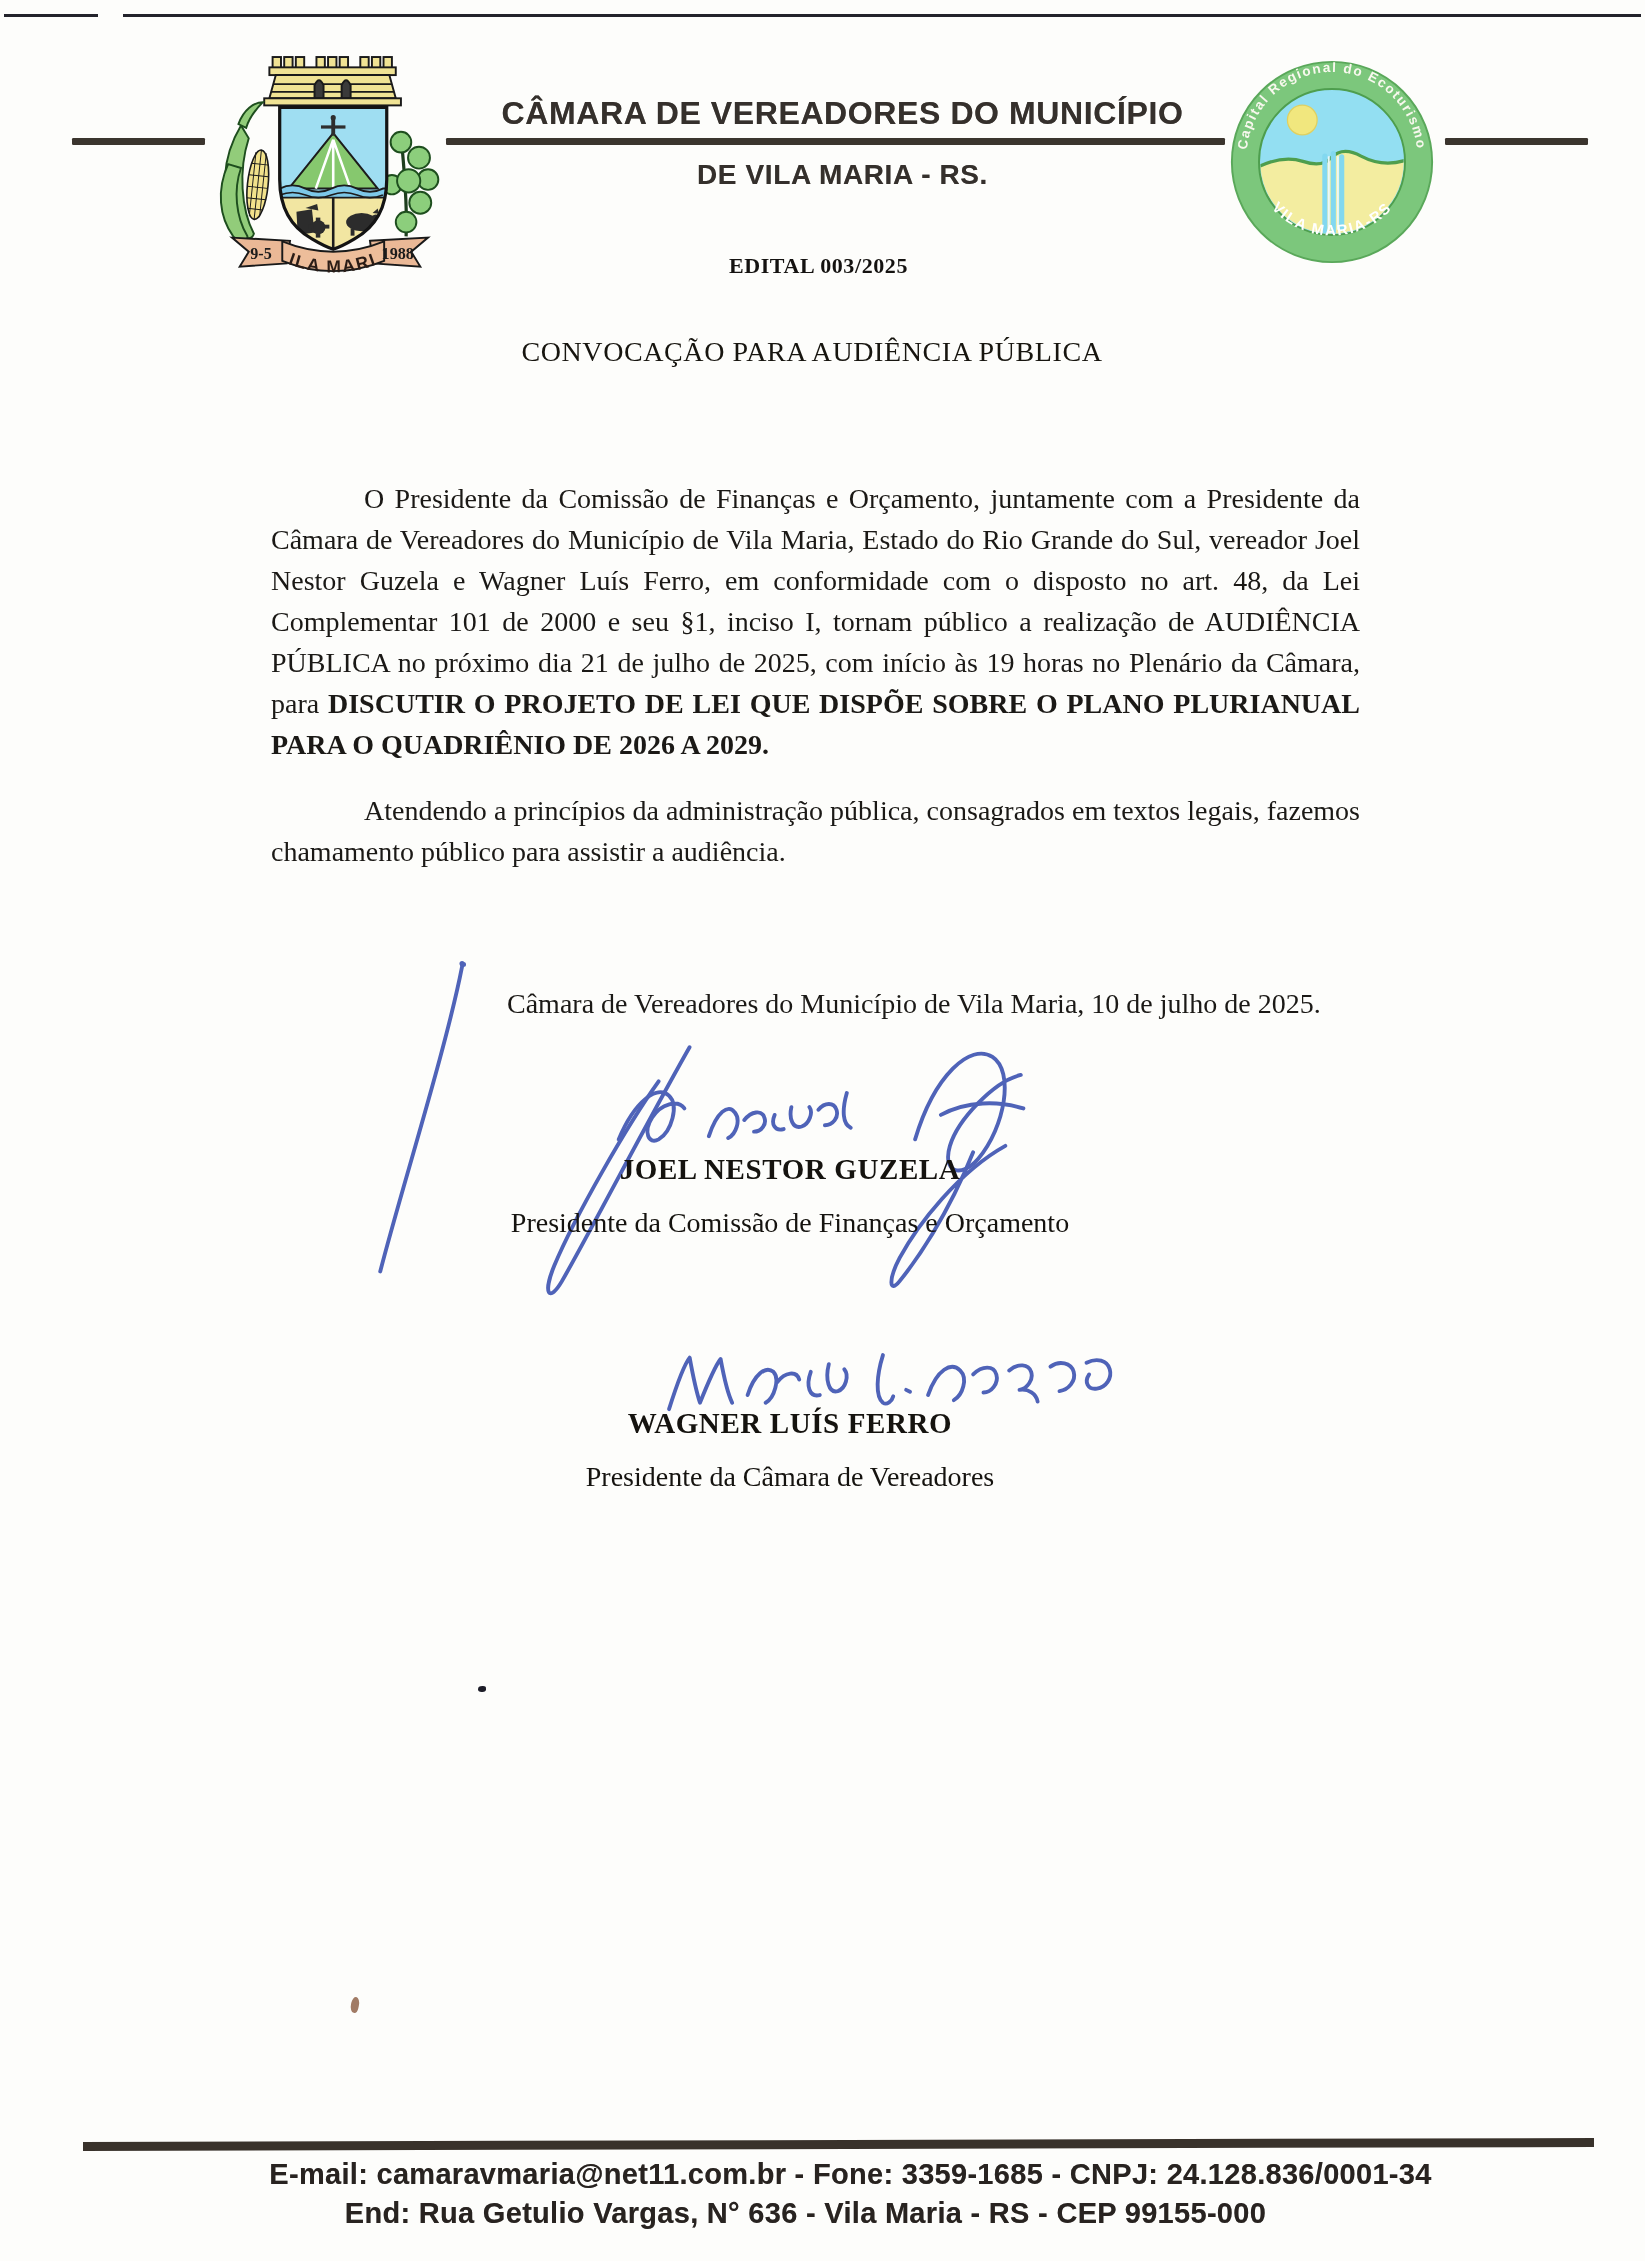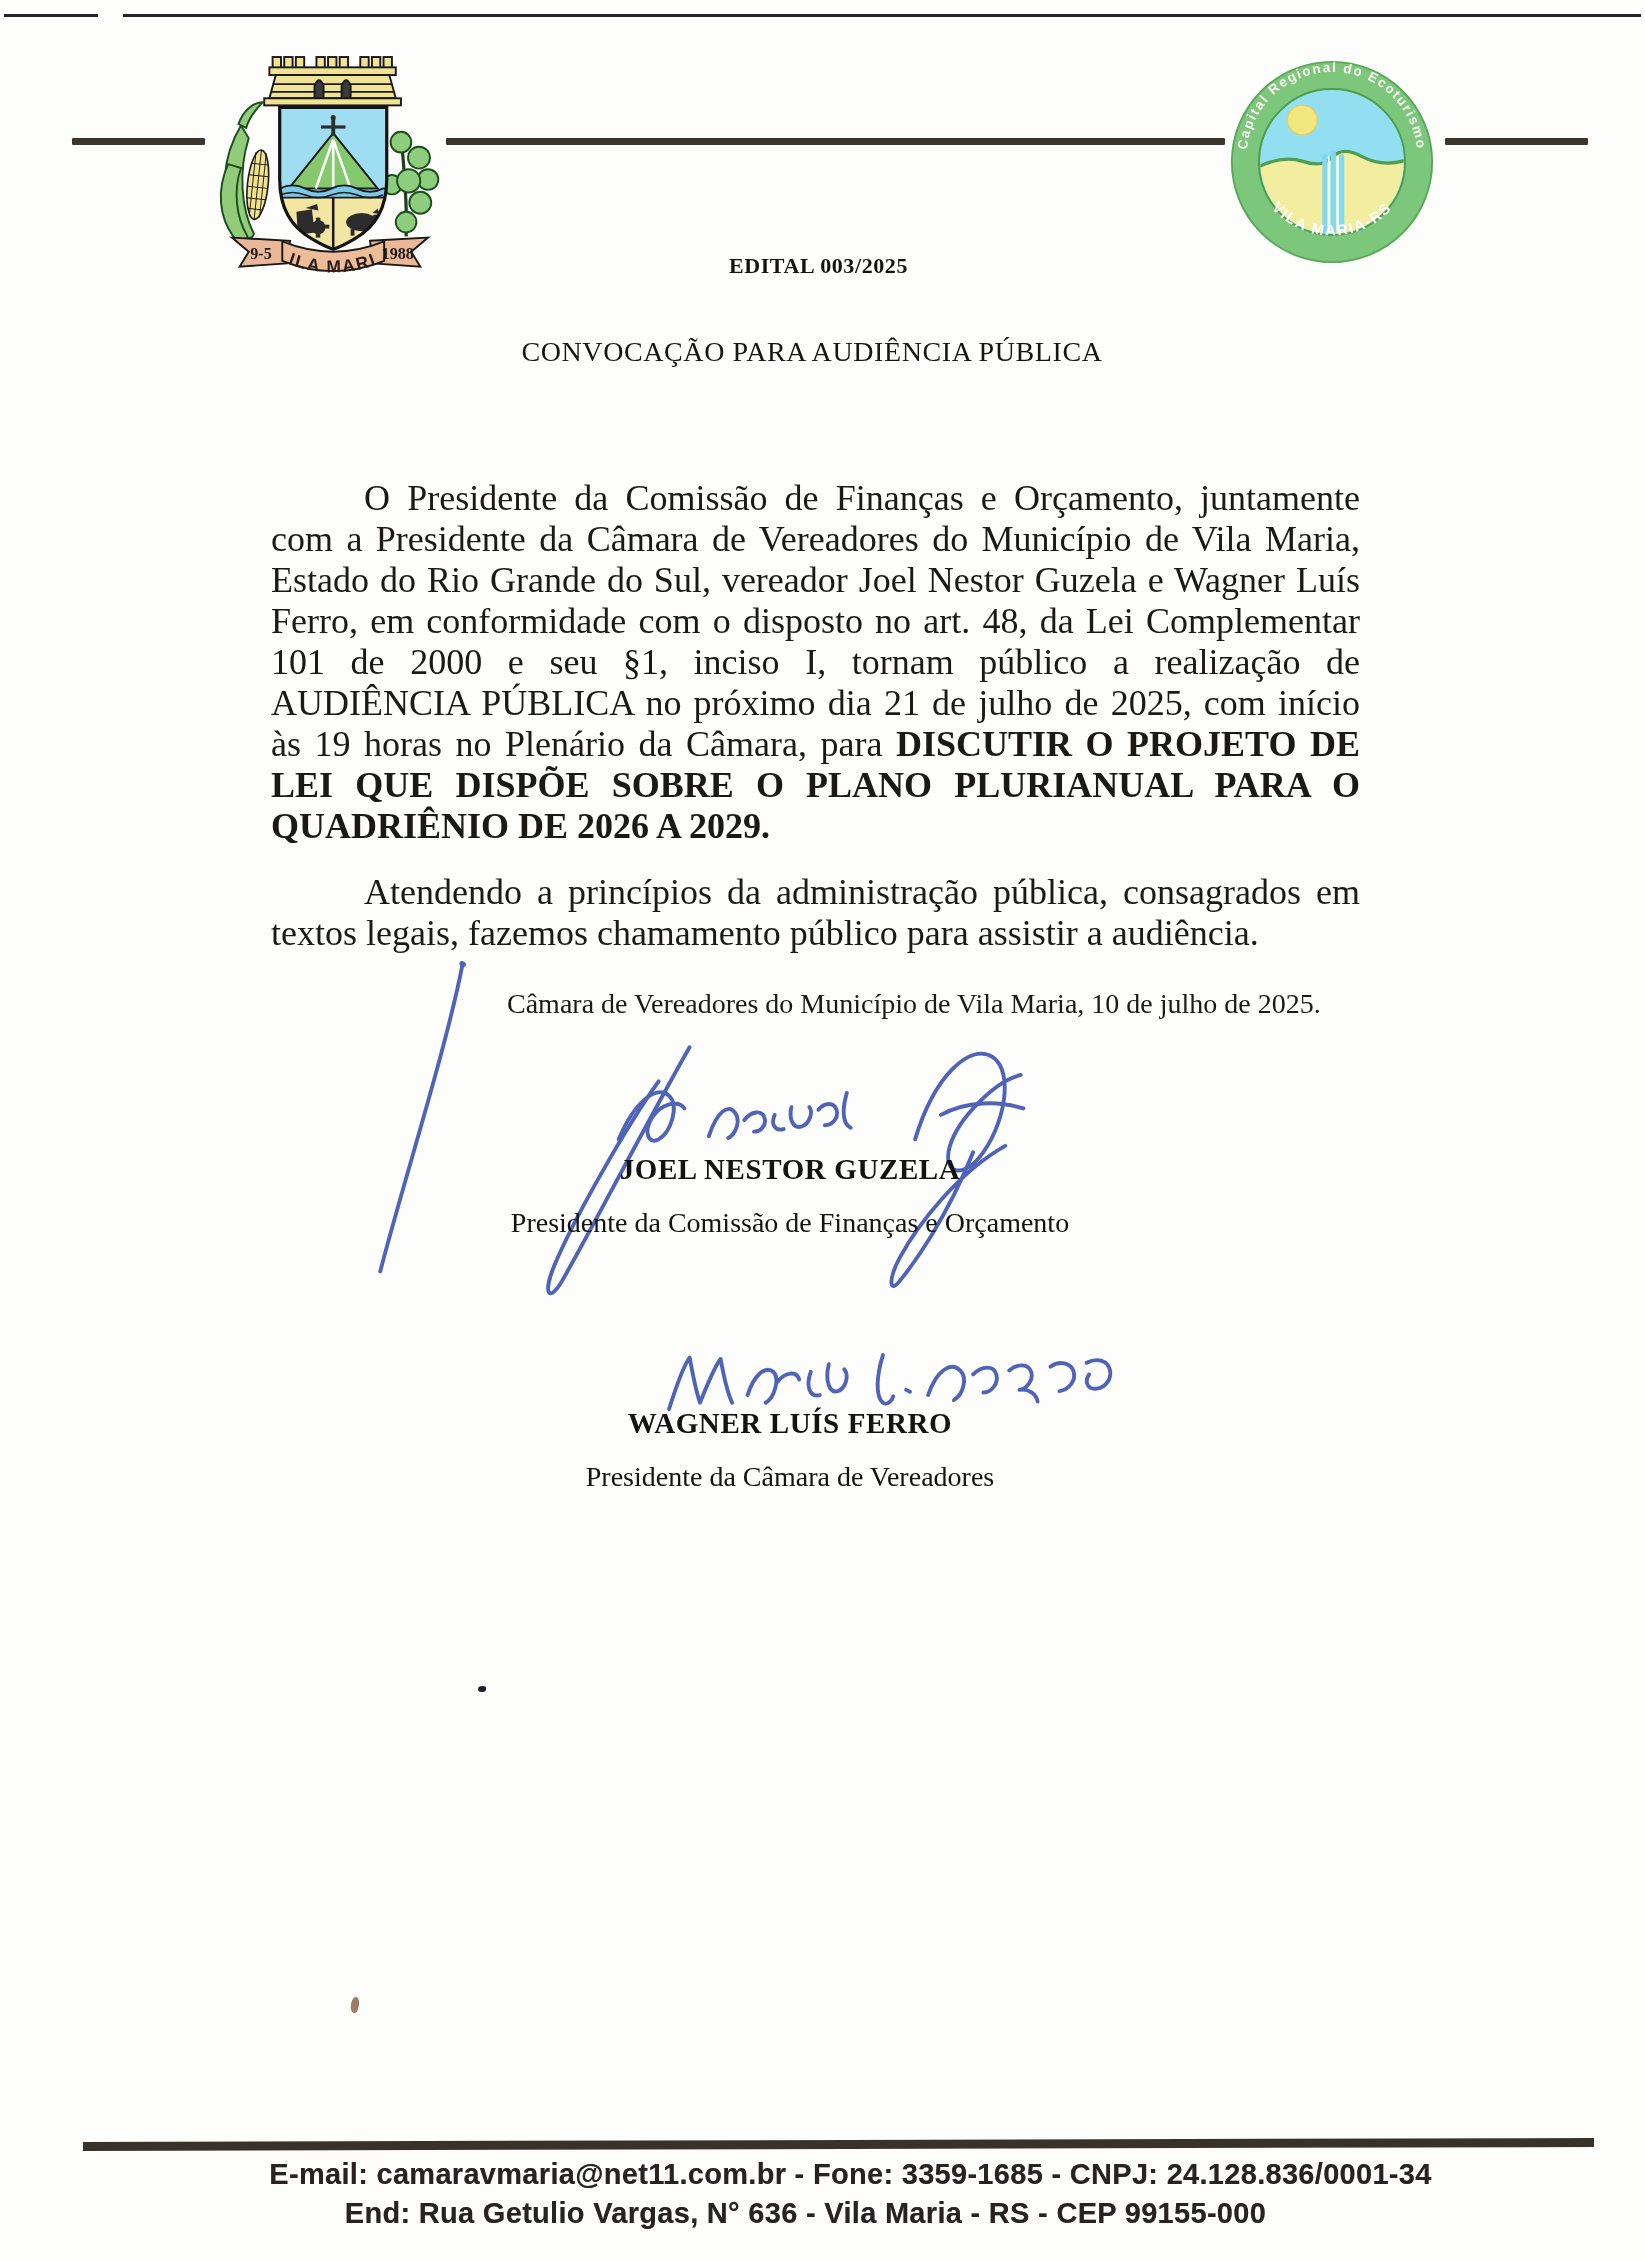--- a/index.html
+++ b/index.html
@@ -22,21 +22,21 @@
   .head-band{left:451px;top:95px;width:783px;text-align:center;
     font-family:"Liberation Sans","DejaVu Sans",sans-serif;color:#35302c;}
   .org1{font-size:32px;font-weight:700;letter-spacing:0.6px;text-shadow:0 0 0.6px rgba(40,35,30,.55);}
   .org2{margin-top:27px;font-size:28px;font-weight:700;letter-spacing:0.6px;text-shadow:0 0 0.6px rgba(40,35,30,.5);}
   .edital{left:0;top:253px;width:1637px;text-align:center;
     font-size:22px;font-weight:700;letter-spacing:0.6px;color:#141210;}
   .doc-title{left:0;top:336px;width:1624px;text-align:center;
     font-size:28px;letter-spacing:0.6px;color:#17150f;}
   
   .body-text{left:271px;top:478px;width:1089px;text-align:justify;
-    font-size:36px;line-height:41px;color:#1b1916;}
+    font-size:28px;line-height:41px;color:#1b1916;}
   .body-text p{margin:0;text-indent:93px;}
   .body-text p + p{margin-top:24.5px;}
   .body-text strong{font-weight:700;}
   .dateline{left:459px;top:988px;font-size:28px;color:#1b1916;white-space:nowrap;margin-left:48px;}
   
   .sigblock{left:0;width:1580px;text-align:center;color:#15130f;}
   .sb1{top:1153px;}
   .sb2{top:1407px;}
   .signame{font-size:29px;font-weight:700;letter-spacing:0.6px;}
   .sigrole{margin-top:20.6px;font-size:28px;}
@@ -185,20 +185,24 @@
       <path id="ecoBot" d="M42,190 A126,126 0 0 0 280,190"></path>
     </defs>
     <text font-size="21" font-weight="bold" fill="#f8f8ee" letter-spacing="2.5" font-family="Liberation Sans, DejaVu Sans, sans-serif">
       <textPath href="#ecoTop" startOffset="50%" text-anchor="middle">Capital Regional do Ecoturismo</textPath>
     </text>
     <text font-size="23" font-weight="bold" fill="#ffffff" letter-spacing="3" font-family="Liberation Sans, DejaVu Sans, sans-serif">
       <textPath href="#ecoBot" startOffset="50%" text-anchor="middle">VILA MARIA-RS</textPath>
     </text>
   </svg>
 
+  <div class="abs head-band">
+    <div class="org1">CÂMARA DE VEREADORES DO MUNICÍPIO</div>
+    <div class="org2">DE VILA MARIA  -  RS.</div>
+  </div>
 
   <div class="abs edital">EDITAL 003/2025</div>
 
   <div class="abs doc-title">CONVOCAÇÃO PARA AUDIÊNCIA PÚBLICA</div>
 
   <div class="abs body-text">
     <p><span>O Presidente da Comissão de Finanças e Orçamento, juntamente com a Presidente da Câmara de Vereadores do Município de Vila Maria, Estado do Rio Grande do Sul, vereador Joel Nestor Guzela e Wagner Luís Ferro, em conformidade com o disposto no art. 48, da Lei Complementar 101 de 2000 e seu §1, inciso I, tornam público a realização de AUDIÊNCIA PÚBLICA no próximo dia 21 de julho de 2025, com início às 19 horas no Plenário da Câmara, para </span><strong>DISCUTIR O PROJETO DE LEI QUE DISPÕE SOBRE O PLANO PLURIANUAL PARA O QUADRIÊNIO DE 2026 A 2029.</strong></p>
     <p>Atendendo a princípios da administração pública, consagrados em textos legais, fazemos chamamento público para assistir a audiência.</p>
   </div>
 

